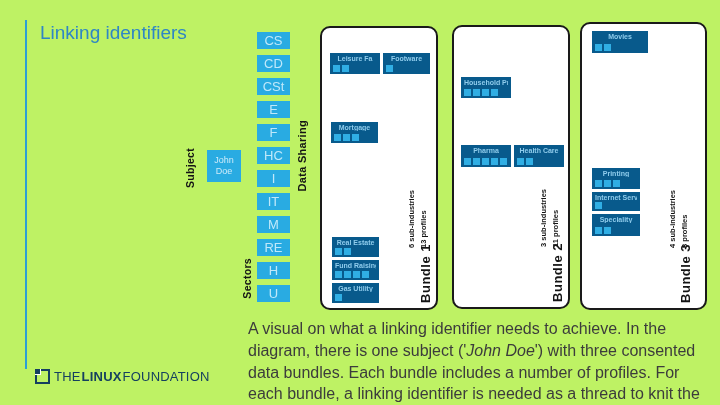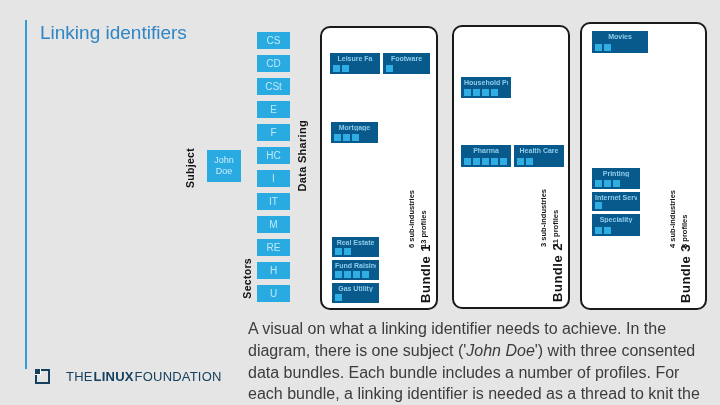--- a/index.html
+++ b/index.html
@@ -1,34 +1,34 @@
 <!DOCTYPE html>
 <html><head>
 <meta charset="utf-8">
 <style>
   html,body { margin:0; padding:0; background:#fff; }
   .slide {
-    position:relative; width:720px; height:405px; background:#e5e5e5;
+    position:relative; width:720px; height:405px; background:#bef264;
     font-family:"Liberation Sans", sans-serif; overflow:hidden;
   }
   .accent-line { position:absolute; left:25px; top:20px; width:2px; height:349px; background:#2B9FD6; }
   .title { position:absolute; left:40px; top:22px; font-size:19px; color:#2E86C5; }
 
   .vtext { writing-mode:vertical-rl; transform:rotate(180deg); }
   .axis-label { position:absolute; font-weight:bold; color:#141414; font-size:10.5px; letter-spacing:0.3px; }
 
   .john-doe {
     position:absolute; left:207px; top:150px; width:34px; height:32px;
     background:#29ABE2; color:#CDEBFA; font-size:9px; line-height:1.25;
     display:flex; align-items:center; justify-content:center; text-align:center;
   }
 
   .sector-col { position:absolute; left:257px; top:32px; width:33px; display:flex; flex-direction:column; gap:6px; }
   .sector-box {
-    height:17px; background:#29ABE2; color:#BFE8FA; font-size:10px;
+    height:17px; background:#29ABE2; color:#BFE8FA; font-size:13px;
     display:flex; align-items:center; justify-content:center; flex:0 0 auto;
   }
 
   .bundle { position:absolute; background:#fff; border:2px solid #1a1a1a; border-radius:10px; }
   #bundle1 { left:320px; top:26px; width:114px; height:280px; }
   #bundle2 { left:452px; top:25px; width:114px; height:280px; }
   #bundle3 { left:580px; top:22px; width:123px; height:284px; }
 
   .ind {
     position:absolute; background:#085A8C; color:#8FCCEC;
@@ -48,21 +48,21 @@
     font-size:13px; font-weight:bold; color:#141414; letter-spacing:0.5px;
   }
   #bundle3 .bundle-name { right:12px; }
 
   .caption {
     position:absolute; left:248px; top:318px; width:464px;
     font-size:16px; line-height:1.36; color:#3C3C3C;
   }
   .caption .it { font-style:italic; }
 
-  .footer { position:absolute; left:35px; top:369px; display:flex; align-items:flex-end; gap:16px; color:#15405F; }
+  .footer { position:absolute; left:35px; top:369px; display:flex; align-items:flex-end; gap:4px; color:#15405F; }
   .lf-icon { position:relative; width:11px; height:11px; border:2px solid #15405F; box-sizing:content-box; }
   .lf-icon .corner { position:absolute; left:-2px; top:-2px; width:5px; height:5px; background:#15405F; border-right:1.5px solid #fff; border-bottom:1.5px solid #fff; }
   .lf-text { font-size:13px; letter-spacing:0.2px; white-space:nowrap; }
   .lf-text .w1 { font-weight:400; }
   .lf-text .w2 { font-weight:700; padding:0 1px; }
   .lf-text .w3 { font-weight:400; }
 </style>
 </head>
 <body>
 

